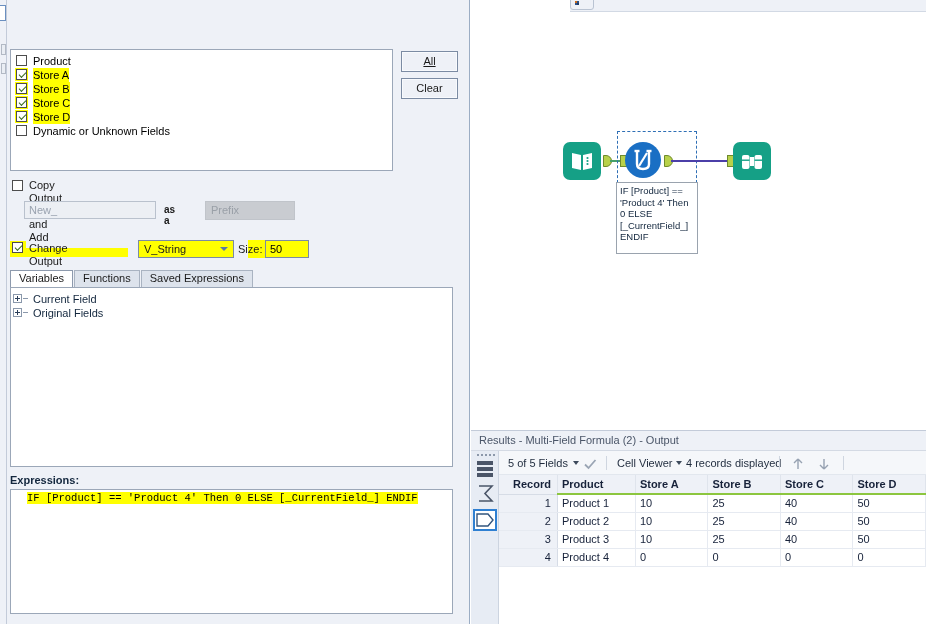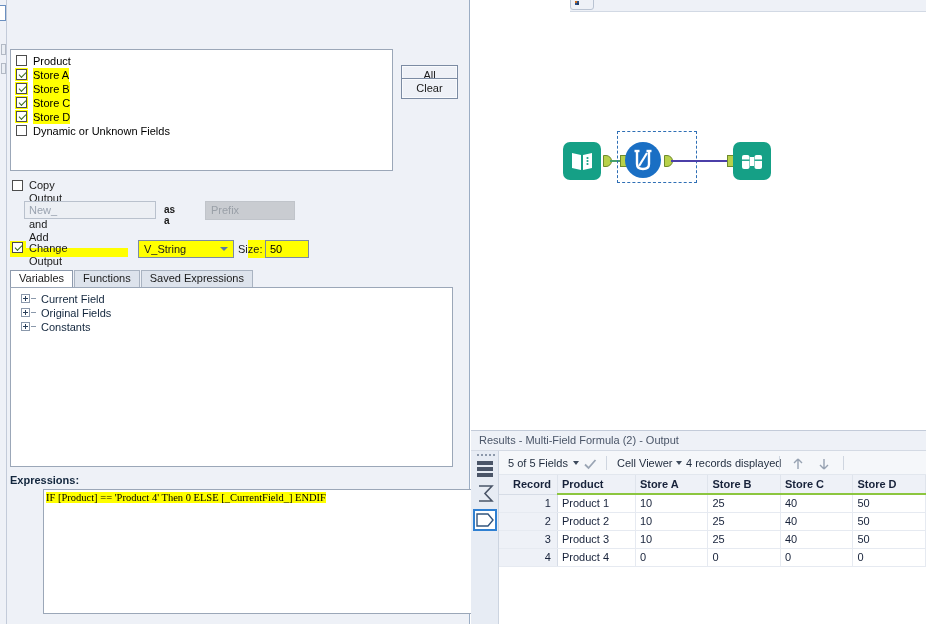--- a/index.html
+++ b/index.html
@@ -72,21 +72,21 @@
   }
   .cbx.hlbox { box-shadow: 0 0 0 1px #ffff00; }
 
   
   .sbtn {
     position: absolute; left: 401px; width: 57px; height: 21px;
     border: 1px solid #7b8ba3; background: #eef1f7;
     text-align: center; line-height: 19px; font-size: 11px; color: #1a1a1a;
     box-shadow: inset 0 0 0 1px #f8fafd;
   }
-  #btn-all { top: 65px; text-decoration: underline; }
+  #btn-all { top: 51px; text-decoration: underline; }
   #btn-clear { top: 78px; }
 
   
   #copy-row { position: absolute; left: 10px; top: 179px; }
   #copy-row .cbx { position: absolute; left: 2px; top: 1px; }
   #copy-row .ctext { position: absolute; left: 19px; top: 0; line-height: 13px; }
 
   #newfield-row { position: absolute; left: 24px; top: 201px; }
   #new-input {
     position: absolute; left: 0; top: 0; width: 132px; height: 18px;
@@ -121,41 +121,40 @@
   #tabstrip { position: absolute; left: 10px; top: 270px; height: 17px; }
   .tabitem {
     float: left; height: 17px; line-height: 15px; padding: 0 8px;
     border: 1px solid #a9b3c1; border-bottom: none; margin-right: 1px;
     background: #dde3ec; font-size: 11px; color: #1a1a1a;
   }
   .tabitem.active { background: #ffffff; border-color: #8d9aad; }
 
   #var-tree {
     position: absolute; left: 10px; top: 287px; width: 443px; height: 180px;
-    background: #ffffff; border: 1px solid #9ba7b8; padding: 4px 0 0 8px;
+    background: #ffffff; border: 1px solid #9ba7b8; padding: 4px 0 0 0;
   }
   .tnode { position: relative; height: 14px; line-height: 14px; padding-left: 22px; color: #12263d; }
   .expander {
     position: absolute; left: 2px; top: 2px; width: 9px; height: 9px;
     border: 1px solid #8a98ab; background: #ffffff;
   }
   .expander::before, .expander::after {
     content: ""; position: absolute; background: #2a3f5a;
   }
   .expander::before { left: 3px; top: 1px; width: 1px; height: 5px; }
   .expander::after { left: 1px; top: 3px; width: 5px; height: 1px; }
   .tdash { position: absolute; left: 12px; top: 6px; width: 5px; height: 1px; background: #8a98ab; }
 
   #expr-label { position: absolute; left: 10px; top: 474px; font-weight: bold; color: #12263d; font-size: 11px; }
   #expr-box {
     position: absolute; left: 10px; top: 489px; width: 443px; height: 125px;
-    background: #ffffff; border: 1px solid #9ba7b8; padding: 2px 0 0 2px;
-    font-family: Liberation Serif, serif;
+    background: #ffffff; border: 1px solid #9ba7b8; padding: 2px 0 0 16px;
+    font-family: Liberation Mono, monospace;
     font-size: 10.5px;
-    margin-left: 33px;
   }
   #expr-text { background: #ffff00; display: inline; white-space: pre; color: #000000; }
 
   
   #canvas-area {
     position: absolute; left: 471px; top: 0; width: 455px; height: 430px;
     background: #ffffff;
   }
   #top-strip {
     position: absolute; left: 0; top: 0; width: 455px; height: 12px;
@@ -333,25 +332,20 @@
       <div class="tnode">
         <span class="expander"></span>
         <span class="tdash"></span>
         <span>Current Field</span>
       </div>
       <div class="tnode">
         <span class="expander"></span>
         <span class="tdash"></span>
         <span>Original Fields</span>
       </div>
-      <div class="tnode">
-        <span class="expander"></span>
-        <span class="tdash"></span>
-        <span>Constants</span>
-      </div>
     </div>
 
     <div id="expr-label">Expressions:</div>
     <div id="expr-box">
       <span id="expr-text">IF [Product] == 'Product 4' Then 0 ELSE [_CurrentField_] ENDIF</span>
     </div>
   </div>
 
   <div id="canvas-area">
     <div id="top-strip">
@@ -401,20 +395,27 @@
       <svg width="38" height="38" viewBox="0 0 38 38">
         <rect x="9" y="13" width="7.5" height="14" rx="2" fill="#ffffff"></rect>
         <rect x="21.5" y="13" width="7.5" height="14" rx="2" fill="#ffffff"></rect>
         <rect x="17" y="15" width="4" height="9" fill="#ffffff"></rect>
         <rect x="9" y="17.5" width="7.5" height="1.4" fill="#15a086"></rect>
         <rect x="21.5" y="17.5" width="7.5" height="1.4" fill="#15a086"></rect>
       </svg>
     </div>
   </div>
 
+  <div id="anno-box">
+    <div>IF [Product] ==</div>
+    <div>'Product 4' Then</div>
+    <div>0 ELSE</div>
+    <div>[_CurrentField_]</div>
+    <div>ENDIF</div>
+  </div>
 
   <div id="results-pane">
     <div id="results-title">Results - Multi-Field Formula (2) - Output</div>
 
     <div id="results-rail">
       <div id="rail-dots">
         <i style="left:0;"></i>
           <i style="left:4px;"></i>
           <i style="left:8px;"></i>
           <i style="left:12px;"></i>

